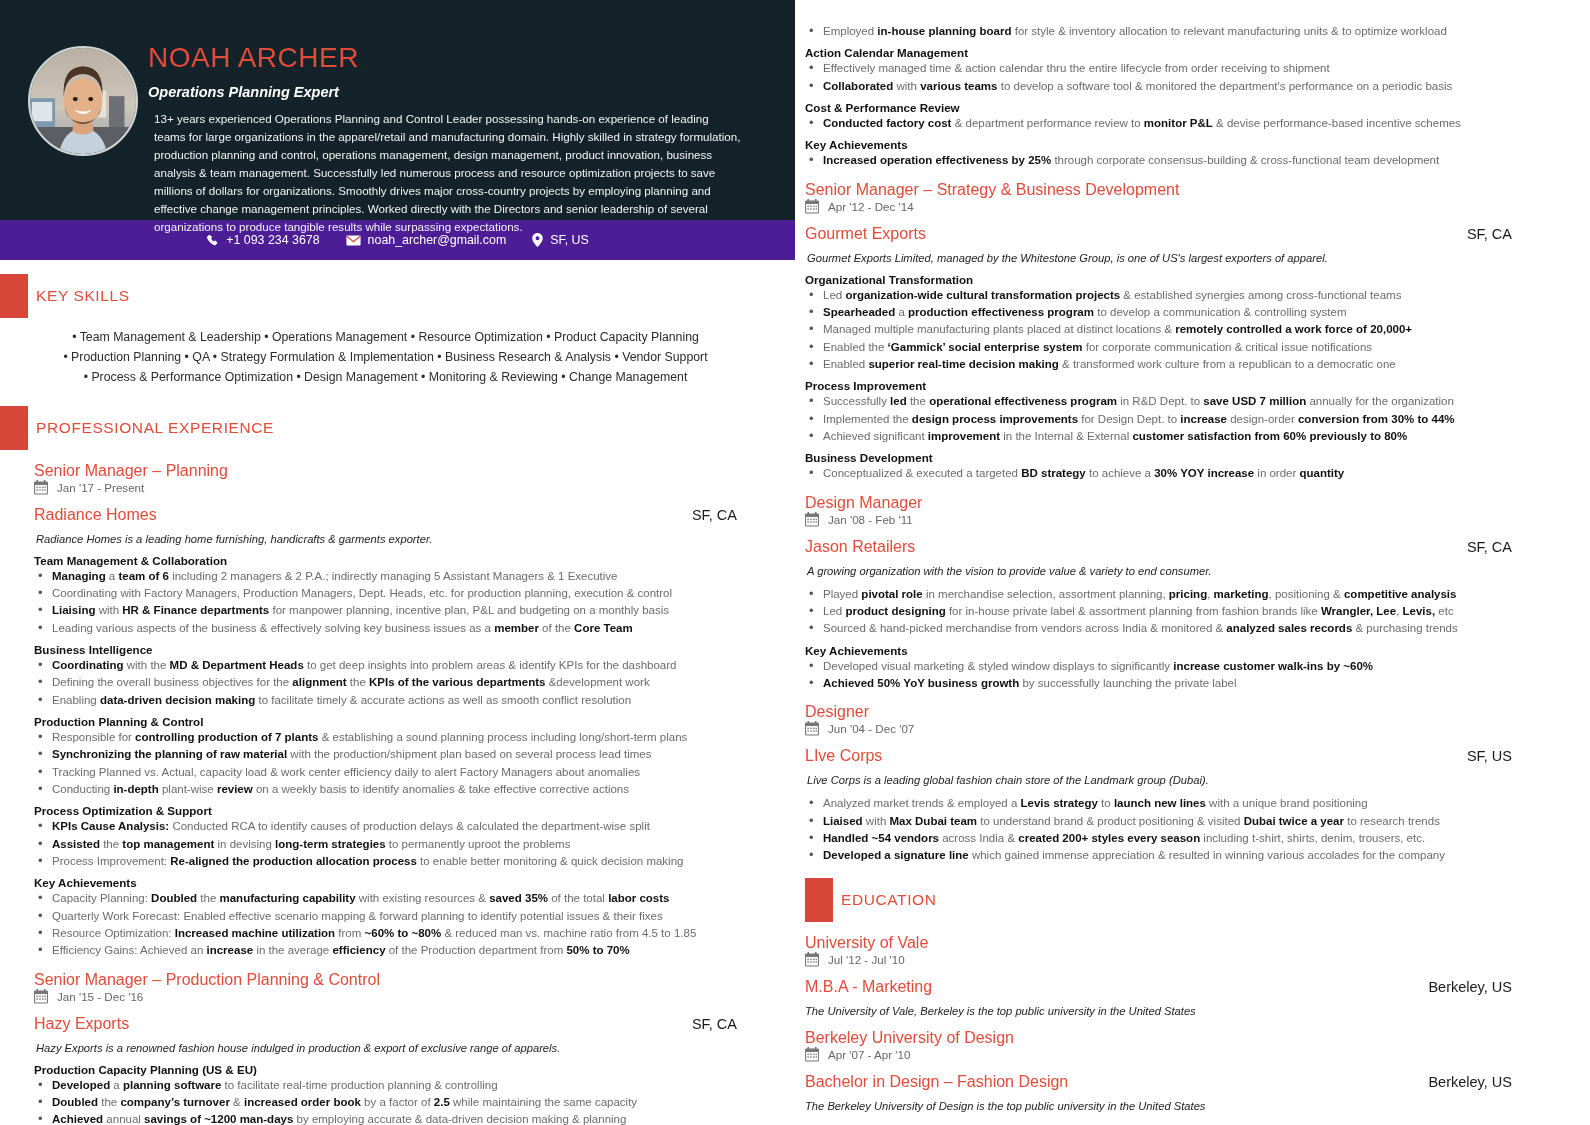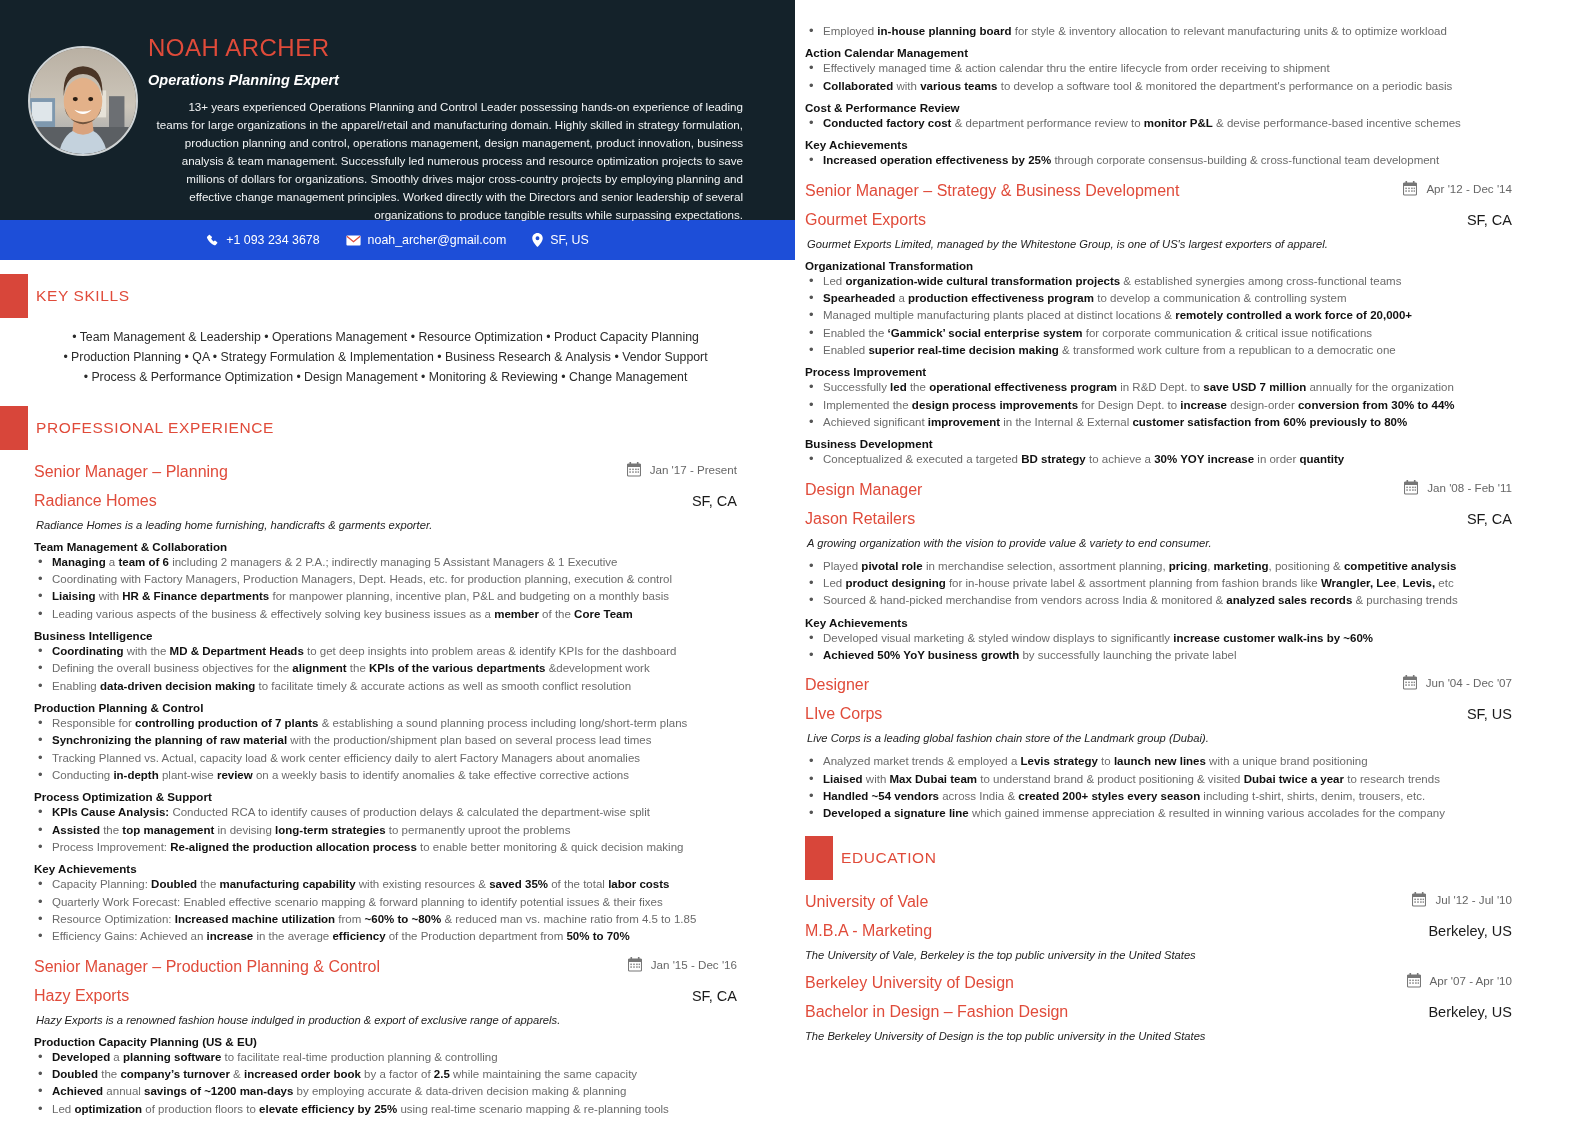--- a/index.html
+++ b/index.html
@@ -23,35 +23,35 @@
   }
   .photo-wrap { width: 122px; flex: 0 0 122px; padding-top: 24px; display:flex; justify-content:center;}
   .photo {
     width: 110px; height: 110px; border-radius: 50%;
     border: 2px solid #cfd4d6; overflow: hidden; position: relative;
     background: #8d8478;
   }
   .photo svg { display:block; width:100%; height:100%; }
   .hd-text { flex: 1; padding-left: 4px; padding-right: 24px; }
   .name {
-    color: #e04b3a; font-size: 24px; letter-spacing: .5px;
-    font-weight: 400; margin-top: 12px; margin-bottom: 10px;
+    color: #e04b3a; font-size: 28px; letter-spacing: .5px;
+    font-weight: 400; margin-top: 20px; margin-bottom: 10px;
   }
   .role {
     font-style: italic; font-size: 14.5px; font-weight: 700;
     margin-bottom: 10px; color: #ffffff;
   }
   .summary {
-    font-size: 11.6px; line-height: 1.55; text-align: right;
+    font-size: 11.6px; line-height: 1.55; text-align: left;
     color: #f2f4f5; padding: 0 6px;
   }
 
   
   .contact-bar {
-    background: #1d4ed8; color: #fff; height: 40px;
+    background: #4c1d95; color: #fff; height: 40px;
     display: flex; align-items: center; justify-content: center; gap: 26px;
     font-size: 12.4px;
   }
   .contact-item { display: flex; align-items: center; gap: 7px; }
   .contact-item svg { display:block; }
 
   
   .sec-head {
     position: relative; display: flex; align-items: center;
     height: 44px; margin-top: 14px;
@@ -71,20 +71,21 @@
   .body-left { padding: 0 58px 0 34px; }
 
   .skills {
     text-align: center; font-size: 12.3px; line-height: 1.62;
     color: #2b2b2b; padding: 10px 8px 4px 8px;
   }
 
   .job-title-row {
     display: flex; align-items: baseline; justify-content: space-between;
     margin-top: 12px;
+    flex-direction: column;
   }
   .job-title { color: #e04b3a; font-size: 16px; font-weight: 400; }
   .job-date { display: flex; align-items: center; gap: 9px; color: #666; font-size: 11.6px; white-space: nowrap;}
   .job-date svg { display:block; }
 
   .company-row {
     display: flex; align-items: center; justify-content: space-between;
     margin-top: 11px;
   }
   .company { color: #e04b3a; font-size: 16px; font-weight: 400; }

